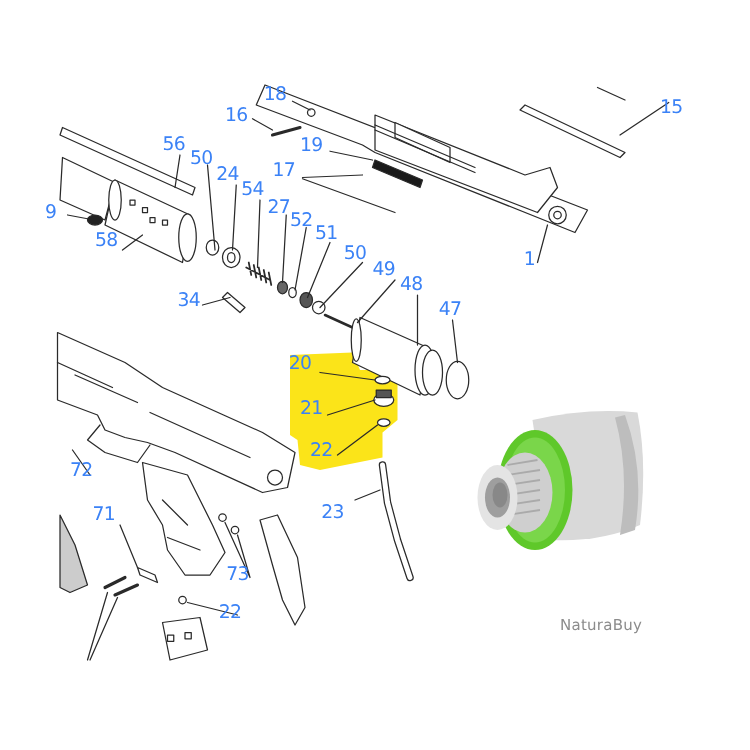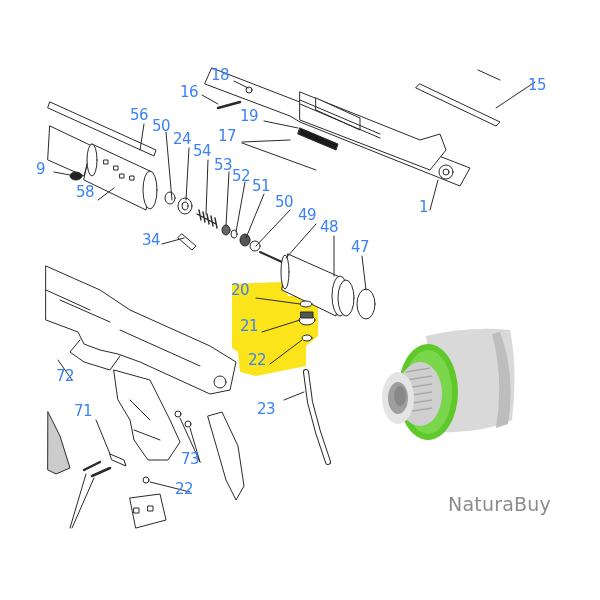--- a/index.html
+++ b/index.html
@@ -2,21 +2,21 @@
 <html><head>
 <meta charset="utf-8">
 <style>
   html, body { margin: 0; padding: 0; background: #ffffff; }
   body { width: 600px; height: 600px; position: relative; overflow: hidden;
          font-family: "Liberation Sans", sans-serif; }
   #canvas { position: absolute; left: 0; top: 0; width: 600px; height: 600px; }
   .lbl { position: absolute; font-family: "DejaVu Sans", sans-serif; font-size: 15px;
          color: #3b82f6; line-height: 1; letter-spacing: -0.5px; }
   .watermark { position: absolute; left: 448px; top: 493px; font-family: "DejaVu Sans", sans-serif;
-               font-size: 19px; color: #8c8c8c; letter-spacing: 0.2px; }
+               font-size: 12px; color: #8c8c8c; letter-spacing: 0.2px; }
 </style>
 </head>
 <body>
 
 <svg id="canvas" viewBox="0 0 600 600" xmlns="http://www.w3.org/2000/svg">
   <g fill="none" stroke="#2a2a2a" stroke-width="1" stroke-linejoin="round" stroke-linecap="round">
 
     <path d="M232 284 L282 282 L288 296 L318 296 L318 336 L306 346 L306 366 L276 372 L256 376 L240 372 L238 352 L232 348 Z" fill="#fbe419" stroke="none"></path>
 
     <path d="M50 102 L156 150 L154 156 L48 108 Z" fill="#fff"></path>
@@ -117,21 +117,21 @@
 <div id="labels">
     <div class="lbl" style="left: 211px; top: 68px;">18</div>
     <div class="lbl" style="left: 180px; top: 85px;">16</div>
     <div class="lbl" style="left: 528px; top: 78px; text-align: right;">15</div>
     <div class="lbl" style="left: 240px; top: 109px; text-align: center;">19</div>
     <div class="lbl" style="left: 130px; top: 108px;">56</div>
     <div class="lbl" style="left: 152px; top: 119px;">50</div>
     <div class="lbl" style="left: 218px; top: 129px;">17</div>
     <div class="lbl" style="left: 173px; top: 132px;">24</div>
     <div class="lbl" style="left: 193px; top: 144px;">54</div>
-    <div class="lbl" style="left: 214px; top: 158px;">53</div>
+    <div class="lbl" style="left: 214px; top: 158px;">27</div>
     <div class="lbl" style="left: 232px; top: 169px;">52</div>
     <div class="lbl" style="left: 36px; top: 162px;">9</div>
     <div class="lbl" style="left: 252px; top: 179px; text-align: center;">51</div>
     <div class="lbl" style="left: 76px; top: 185px;">58</div>
     <div class="lbl" style="left: 419px; top: 200px;">1</div>
     <div class="lbl" style="left: 275px; top: 195px;">50</div>
     <div class="lbl" style="left: 298px; top: 208px;">49</div>
     <div class="lbl" style="left: 320px; top: 220px;">48</div>
     <div class="lbl" style="left: 142px; top: 233px;">34</div>
     <div class="lbl" style="left: 351px; top: 240px;">47</div>

